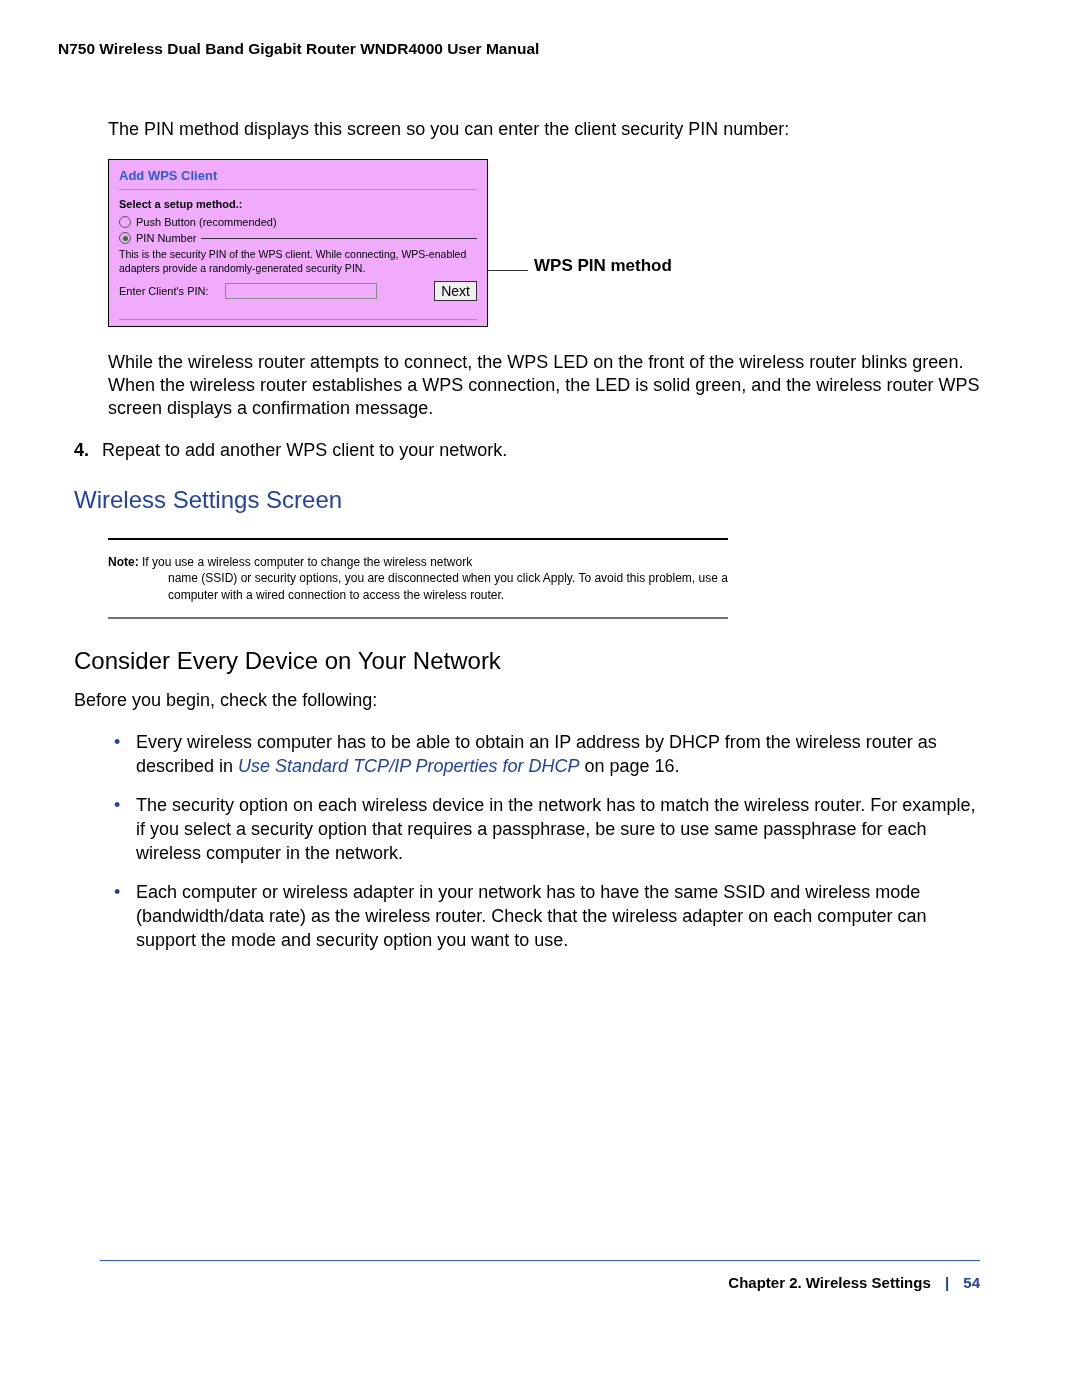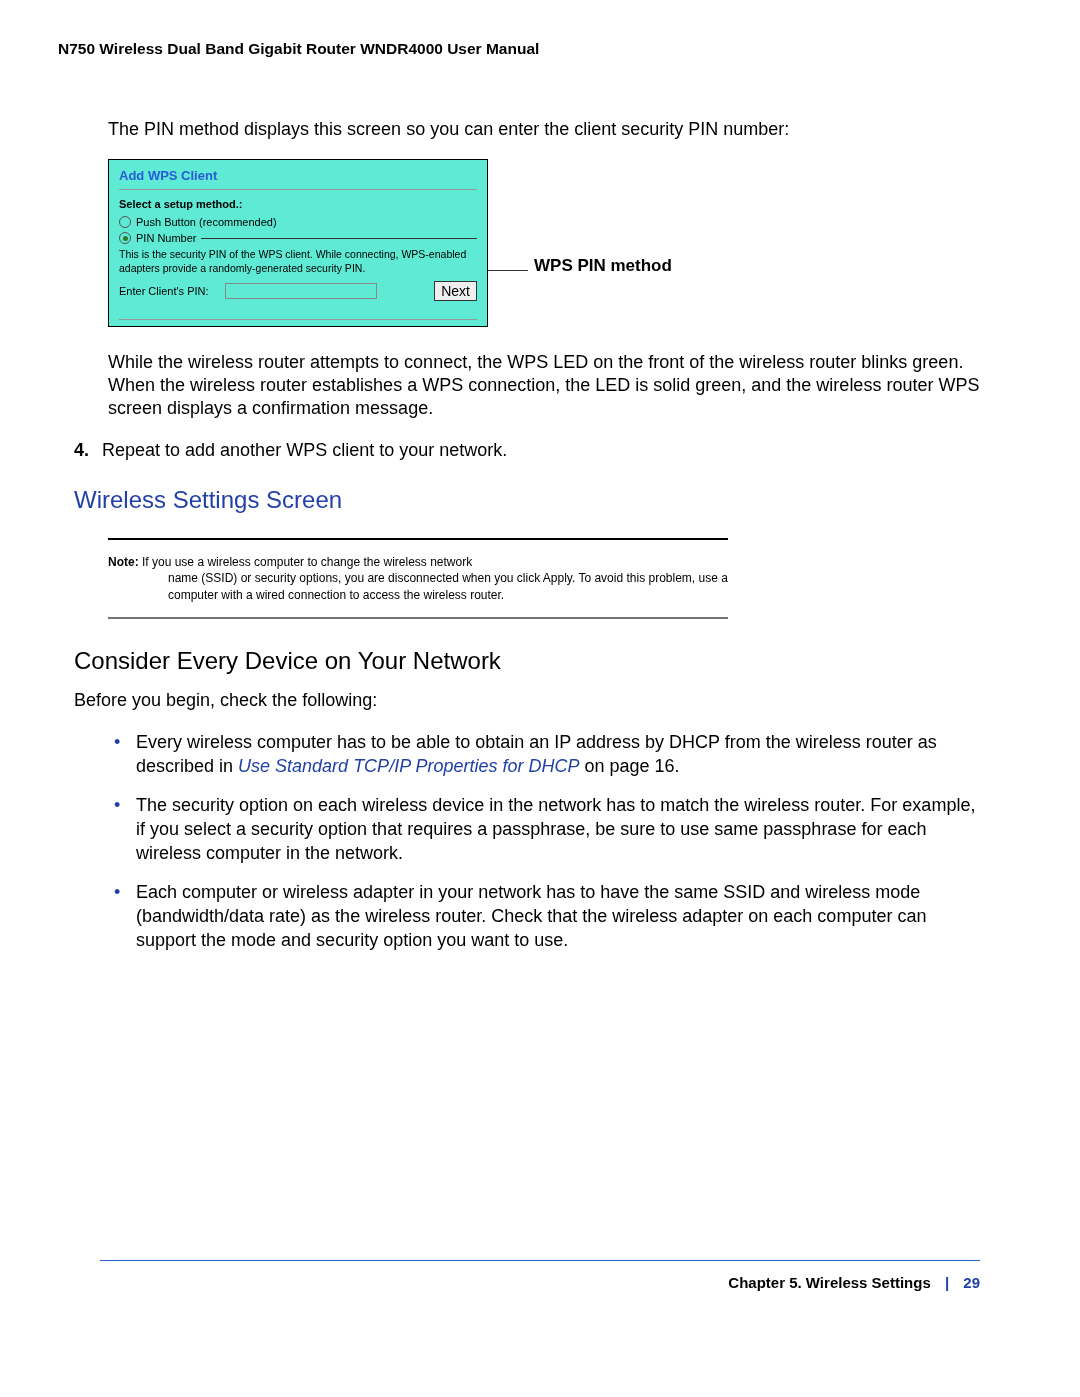--- a/index.html
+++ b/index.html
@@ -28,21 +28,21 @@
   }
   .figure-row {
     display: flex;
     align-items: center;
     margin: 0 0 24px 64px;
   }
   .wps-panel {
     border: 1.5px solid #000;
     width: 378px;
     font-size: 11px;
-    background: #5eead4;
+    background: #f0abfc;
   }
   .wps-title {
     color: #2a5bd7;
     font-weight: bold;
     font-size: 13px;
     padding: 8px 10px 6px;
   }
   .wps-sep {
     margin: 0 10px;
     border: none;
@@ -261,18 +261,18 @@
     <li>
       <span>The security option on each wireless device in the network has to match the wireless router. For example, if you select a security option that requires a passphrase, be sure to use same passphrase for each wireless computer in the network.</span>
     </li>
     <li>
       <span>Each computer or wireless adapter in your network has to have the same SSID and wireless mode (bandwidth/data rate) as the wireless router. Check that the wireless adapter on each computer can support the mode and security option you want to use.</span>
     </li>
   </ul>
 
   <div class="footer-line"></div>
   <div class="footer">
-    <span class="chap">Chapter 5.  Wireless Settings</span>
+    <span class="chap">Chapter 2.  Wireless Settings</span>
     <span class="pipe">|</span>
-    <span class="pagenum">29</span>
+    <span class="pagenum">54</span>
   </div>
 
 </div>
 
 </body></html>

